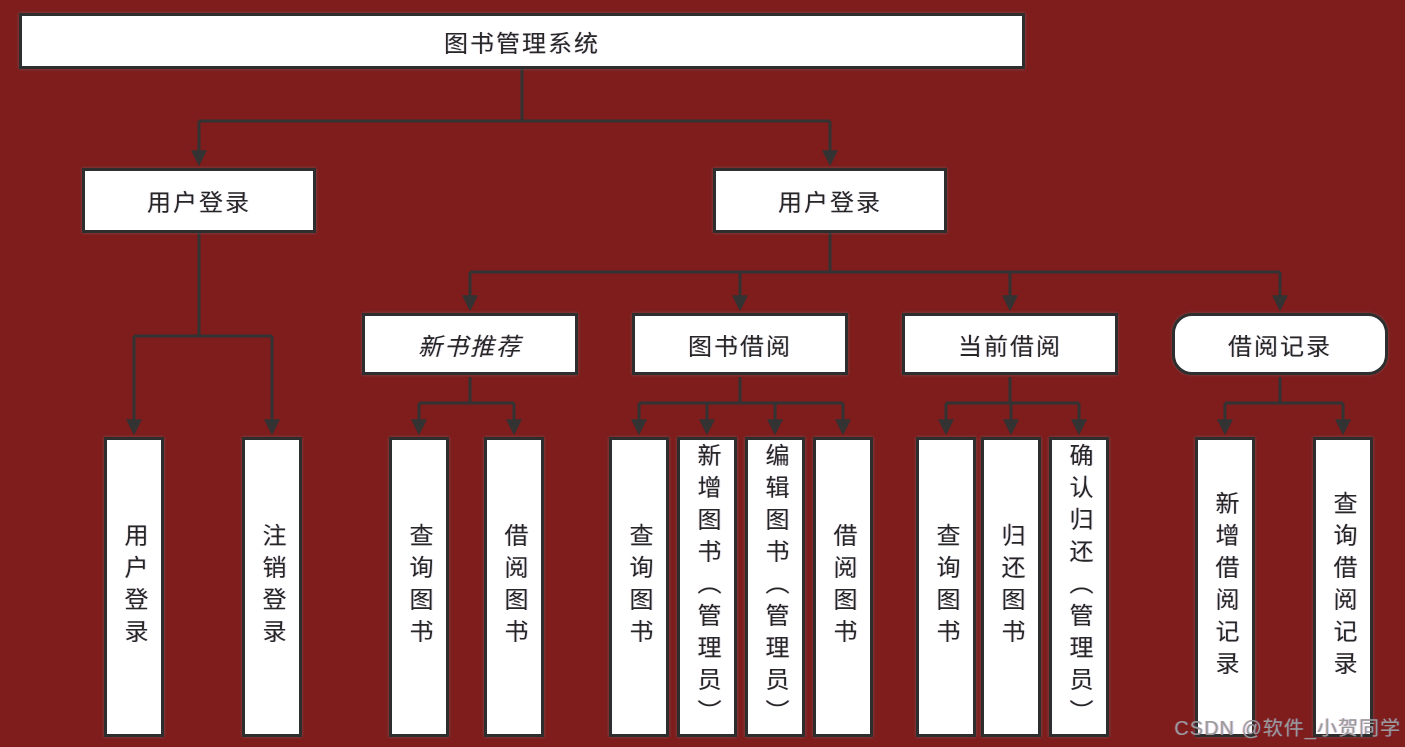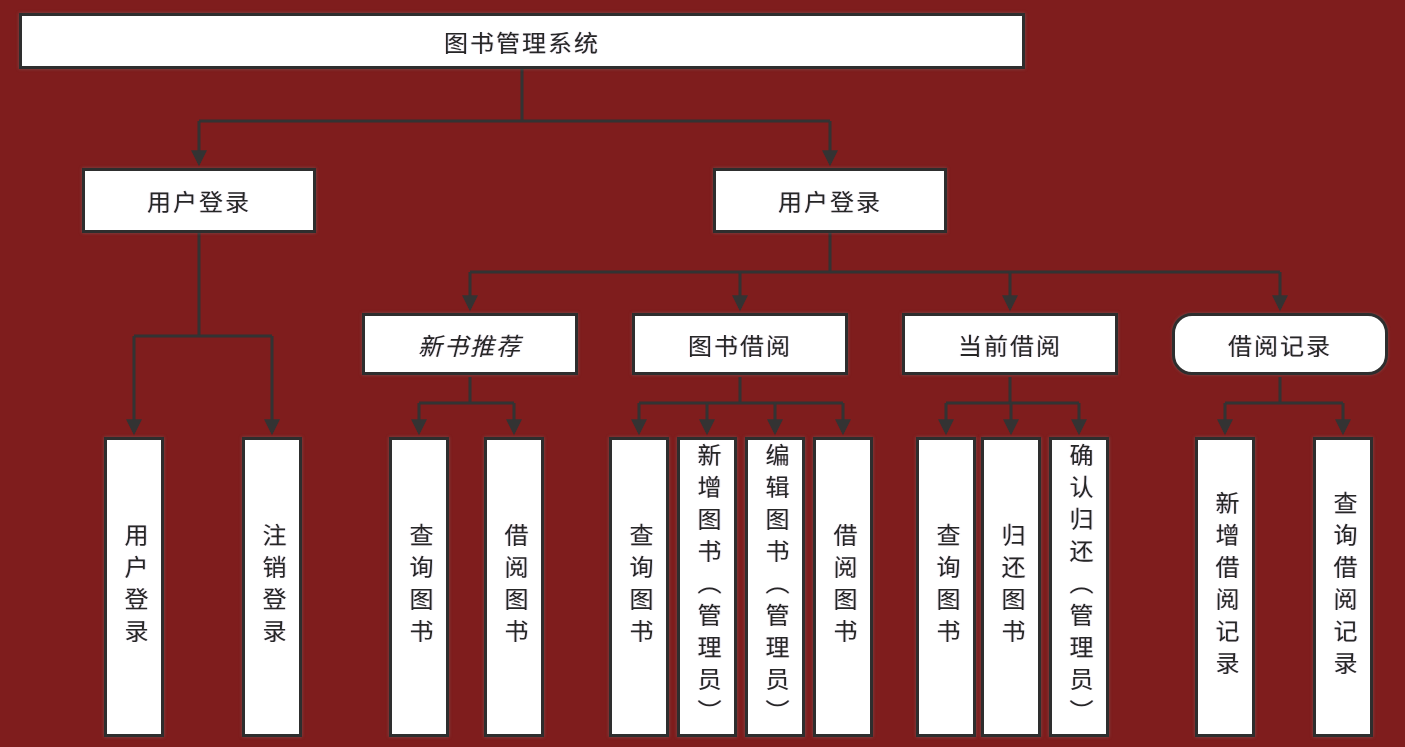--- a/index.html
+++ b/index.html
@@ -121,13 +121,14 @@
   <div class="node v" style="left:745px;top:437px;width:60px;height:300px;">编辑图书（管理员）</div>
   <div class="node v" style="left:813px;top:437px;width:60px;height:300px;">借阅图书</div>
 
   <div class="node v" style="left:916px;top:437px;width:60px;height:300px;">查询图书</div>
   <div class="node v" style="left:981px;top:437px;width:60px;height:300px;">归还图书</div>
   <div class="node v" style="left:1049px;top:437px;width:60px;height:300px;">确认归还（管理员）</div>
 
   <div class="node v" style="left:1195px;top:437px;width:60px;height:300px;">新增借阅记录</div>
   <div class="node v" style="left:1313px;top:437px;width:60px;height:300px;">查询借阅记录</div>
 
+  <div class="watermark">CSDN @软件_小贺同学</div>
 </div>
 
 </body></html>

